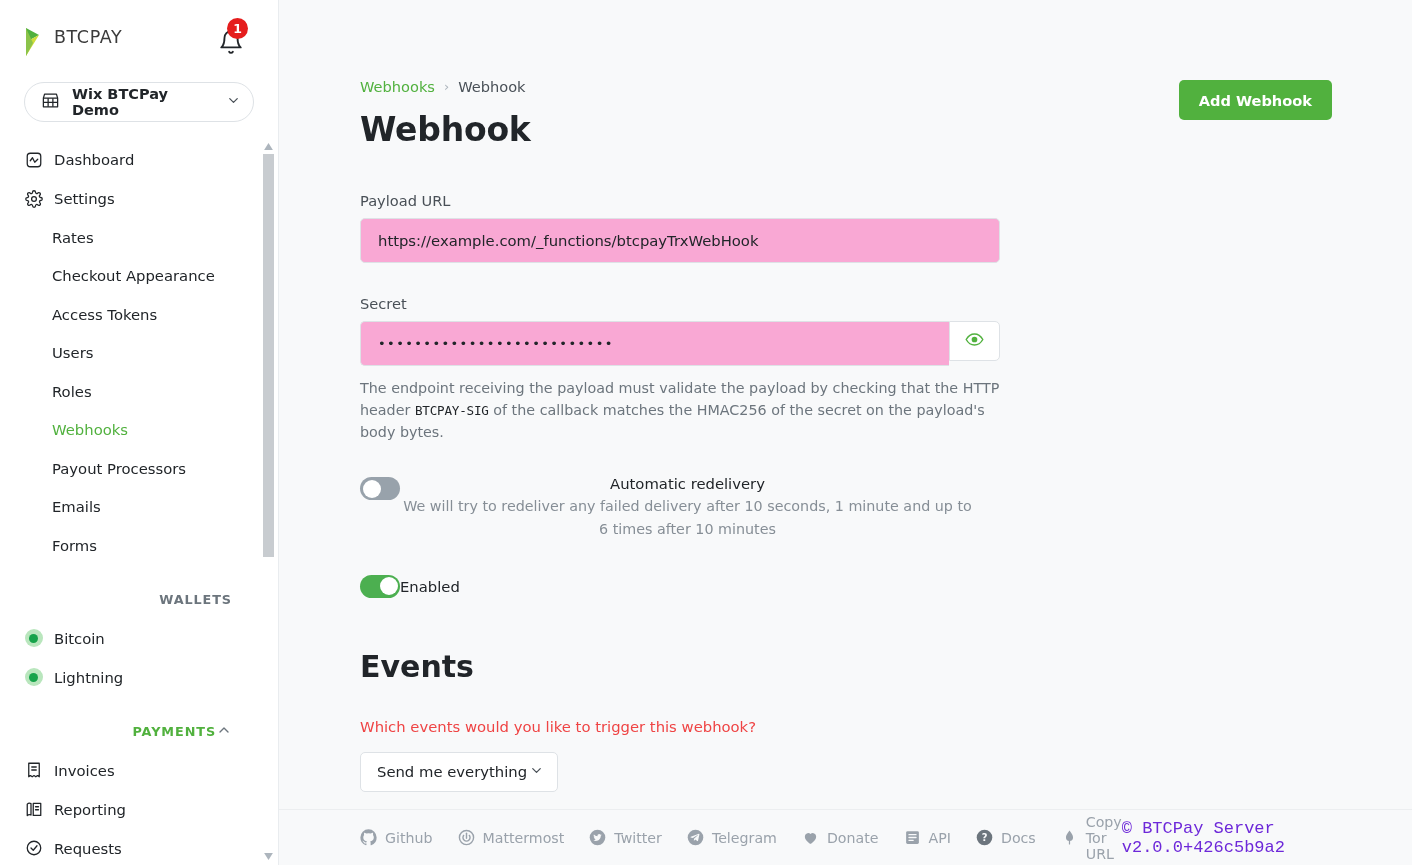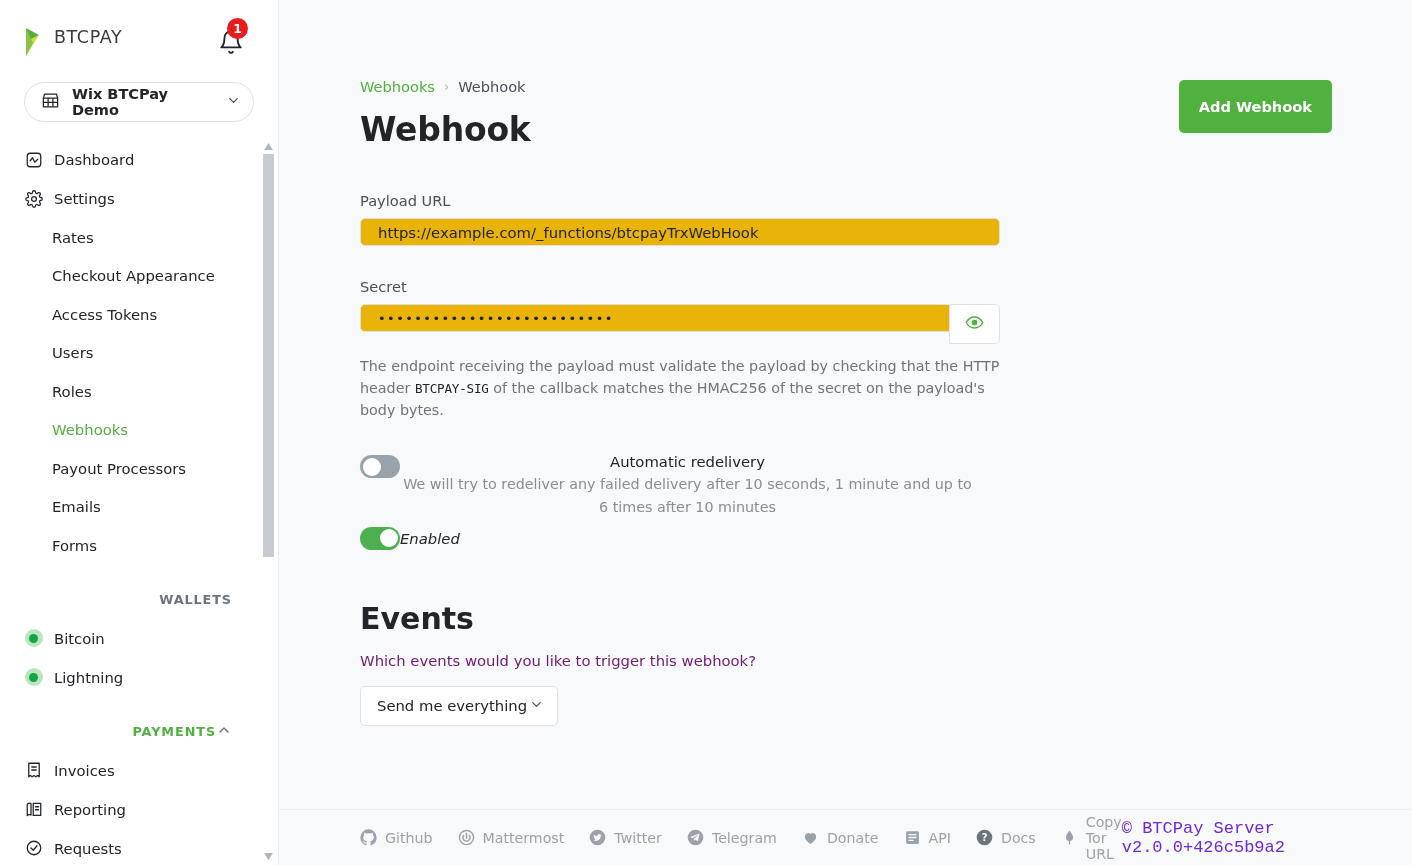--- a/index.html
+++ b/index.html
@@ -128,36 +128,36 @@
   .crumb-current { color: #495057; }
 
   .page-title {
     font-size: 33px; font-weight: 700; color: #212529;
     margin: 15px 0 0 0; letter-spacing: -0.2px;
   }
 
   .btn-primary {
     background: #51b13e; color: #fff;
     border: none; border-radius: 5px;
-    height: 53px; padding: 0 20px;
+    height: 40px; padding: 0 20px;
     font-size: 14.6px; font-weight: 700;
     cursor: pointer;
     font-family: inherit;
     margin-top: 2px;
   }
 
   .form { margin-top: 43px; max-width: 640px; }
   .field-label {
     display: block;
     font-size: 14.6px; color: #495057; margin-bottom: 9px;
   }
   .text-input {
-    width: 640px; height: 28px;
+    width: 640px; height: 45px;
     border: 1px solid #dee2e6; border-radius: 5px;
-    background: #eab308;
+    background: #f9a8d4;
     font-size: 14.8px; color: #212529;
     padding: 0 17px;
     font-family: inherit;
     outline: none;
   }
   .field { margin-bottom: 32px; }
 
   .input-group { display: flex; width: 640px; }
   .input-group .text-input {
     width: 589px;
@@ -198,28 +198,28 @@
     background: #fff;
   }
   .switch.on { background: #4caf50; }
   .switch.on .knob { left: auto; right: 2.5px; }
   .switch-texts { padding-top: 0px; }
   .switch-title { font-size: 14.8px; color: #212529; }
   .switch-desc {
     font-size: 14.3px; color: #868e96; line-height: 1.55;
     margin-top: 3px; max-width: 575px;
   }
-  .switch-row.compact { align-items: center; margin-top: 9px; font-style: italic; }
+  .switch-row.compact { align-items: center; margin-top: 35px; }
   .switch-row.compact .switch { margin-top: 0; }
 
   .section-title {
     font-size: 30px; font-weight: 700; color: #212529;
     margin: 51px 0 0 0;
   }
-  .section-sub { font-size: 14.8px; color: #701a75; margin-top: 16px; }
+  .section-sub { font-size: 14.8px; color: #ef4444; margin-top: 34px; }
 
   .select-box {
     margin-top: 17px;
     width: 198px; height: 40px;
     border: 1px solid #dee2e6; border-radius: 5px;
     background: #fff;
     display: flex; align-items: center; justify-content: space-between;
     padding: 0 13px 0 16px;
     font-size: 14.8px; color: #212529;
     cursor: pointer;

